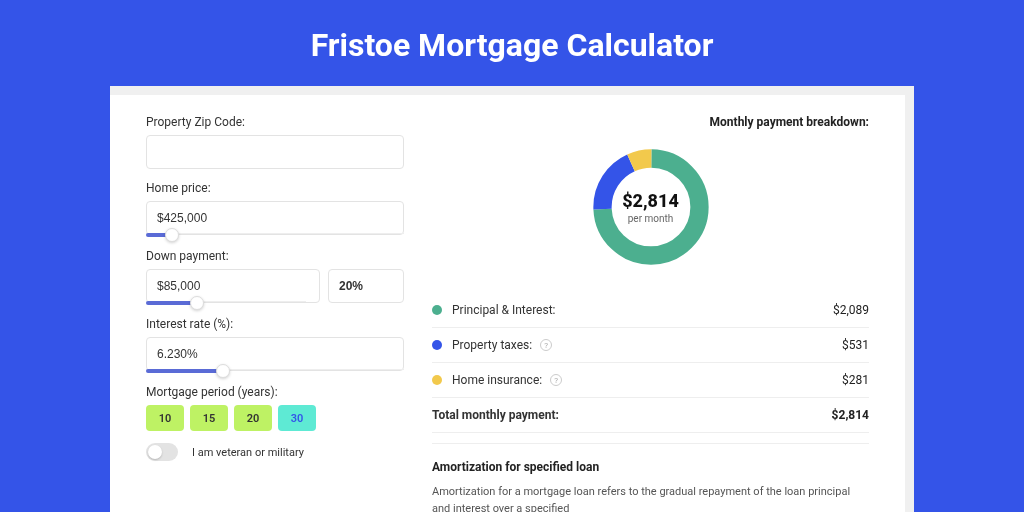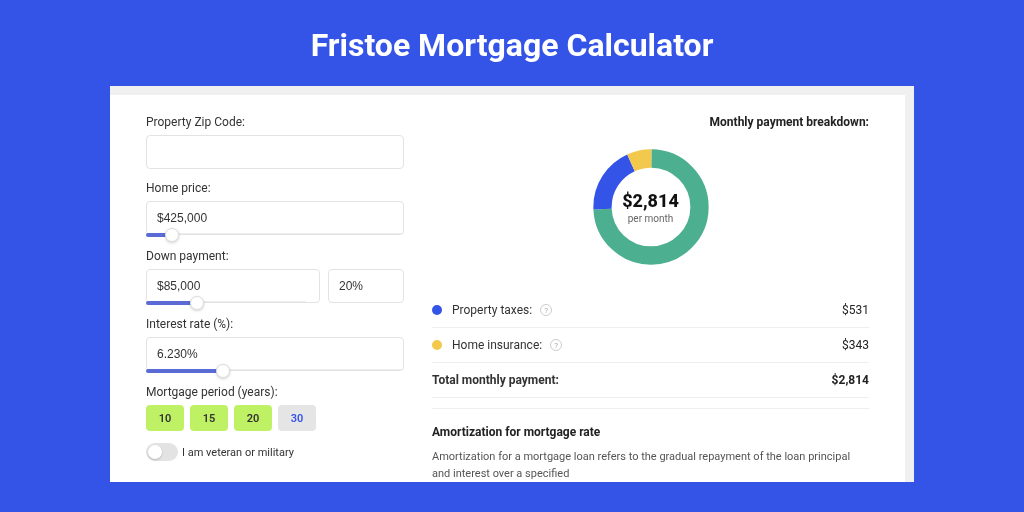--- a/index.html
+++ b/index.html
@@ -69,42 +69,42 @@
     width: 14px;
     height: 14px;
     background: #fff;
     border: 1px solid #ddd;
     border-radius: 50%;
     box-shadow: 0 1px 3px rgba(0,0,0,0.18);
     transform: translateX(-50%);
   }
   .down-row { display: flex; gap: 8px; justify-content: center; }
   .down-row .text-input:first-child { flex: 1; }
-  .down-row .text-input:last-child { width: 76px; flex: 0 0 76px; }
+  .down-row .text-input:last-child { width: 76px; flex: 0 0 76px; font-weight: bold; }
 
   
   .period-row { display: flex; gap: 6px; margin-top:6px;}
   .period-btn {
     width: 38px;
     height: 26px;
     border: 1px solid transparent;
     background: #bef264;
     border-radius: 4px;
     font-size: 11px;
     font-weight: 600;
     color: #333;
     display:flex; align-items:center; justify-content:center;
   }
   .period-btn.active {
-    background: #e5e5e5;
+    background: #5eead4;
     color: #3454e8;
   }
 
   
-  .toggle-row { display:flex; align-items:center; gap:4px; }
+  .toggle-row { display:flex; align-items:center; gap:14px; }
   .toggle {
     width: 32px; height: 18px; border-radius: 10px;
     background: #e3e3e3; position: relative;
   }
   .toggle-knob {
     position:absolute; left:2px; top:2px; width:14px; height:14px;
     background:#fff; border-radius:50%; box-shadow:0 1px 2px rgba(0,0,0,0.2);
   }
   .toggle-label { font-size:11px; color:#333; }
 
@@ -234,41 +234,46 @@
             <circle cx="21" cy="21" r="15.9155" fill="none" stroke="#3454e8" stroke-width="6" stroke-dasharray="18.87 81.13" stroke-dashoffset="50.76"></circle>
             <circle cx="21" cy="21" r="15.9155" fill="none" stroke="#f2c94c" stroke-width="6" stroke-dasharray="6.89 93.11" stroke-dashoffset="31.89"></circle>
           </svg>
           <div class="donut-center">
             <div class="donut-amount">$2,814</div>
             <div class="donut-sub">per month</div>
           </div>
         </div>
       </div>
 
+      <div class="legend-row">
+        <span class="legend-dot" style="background:#4caf8f"></span>
+        <span class="legend-label">Principal &amp; Interest:</span>
+        <span class="legend-value">$2,089</span>
+      </div>
 
       <div class="legend-row">
         <span class="legend-dot" style="background:#3454e8"></span>
         <span class="legend-label">Property taxes:</span>
         <span class="legend-help">?</span>
         <span class="legend-value">$531</span>
       </div>
 
       <div class="legend-row">
         <span class="legend-dot" style="background:#f2c94c"></span>
         <span class="legend-label">Home insurance:</span>
         <span class="legend-help">?</span>
-        <span class="legend-value">$343</span>
+        <span class="legend-value">$281</span>
       </div>
 
       <div class="legend-row legend-total">
         <span class="legend-label">Total monthly payment:</span>
         <span class="legend-value">$2,814</span>
       </div>
 
       <div class="section-block">
-        <div class="amort-heading">Amortization for mortgage rate</div>
+        <div class="amort-heading">Amortization for specified loan</div>
         <div class="amort-text">Amortization for a mortgage loan refers to the gradual repayment of the loan principal and interest over a specified</div>
       </div>
 
     </div>
 
   </div>
 </div>
 
 </body></html>

